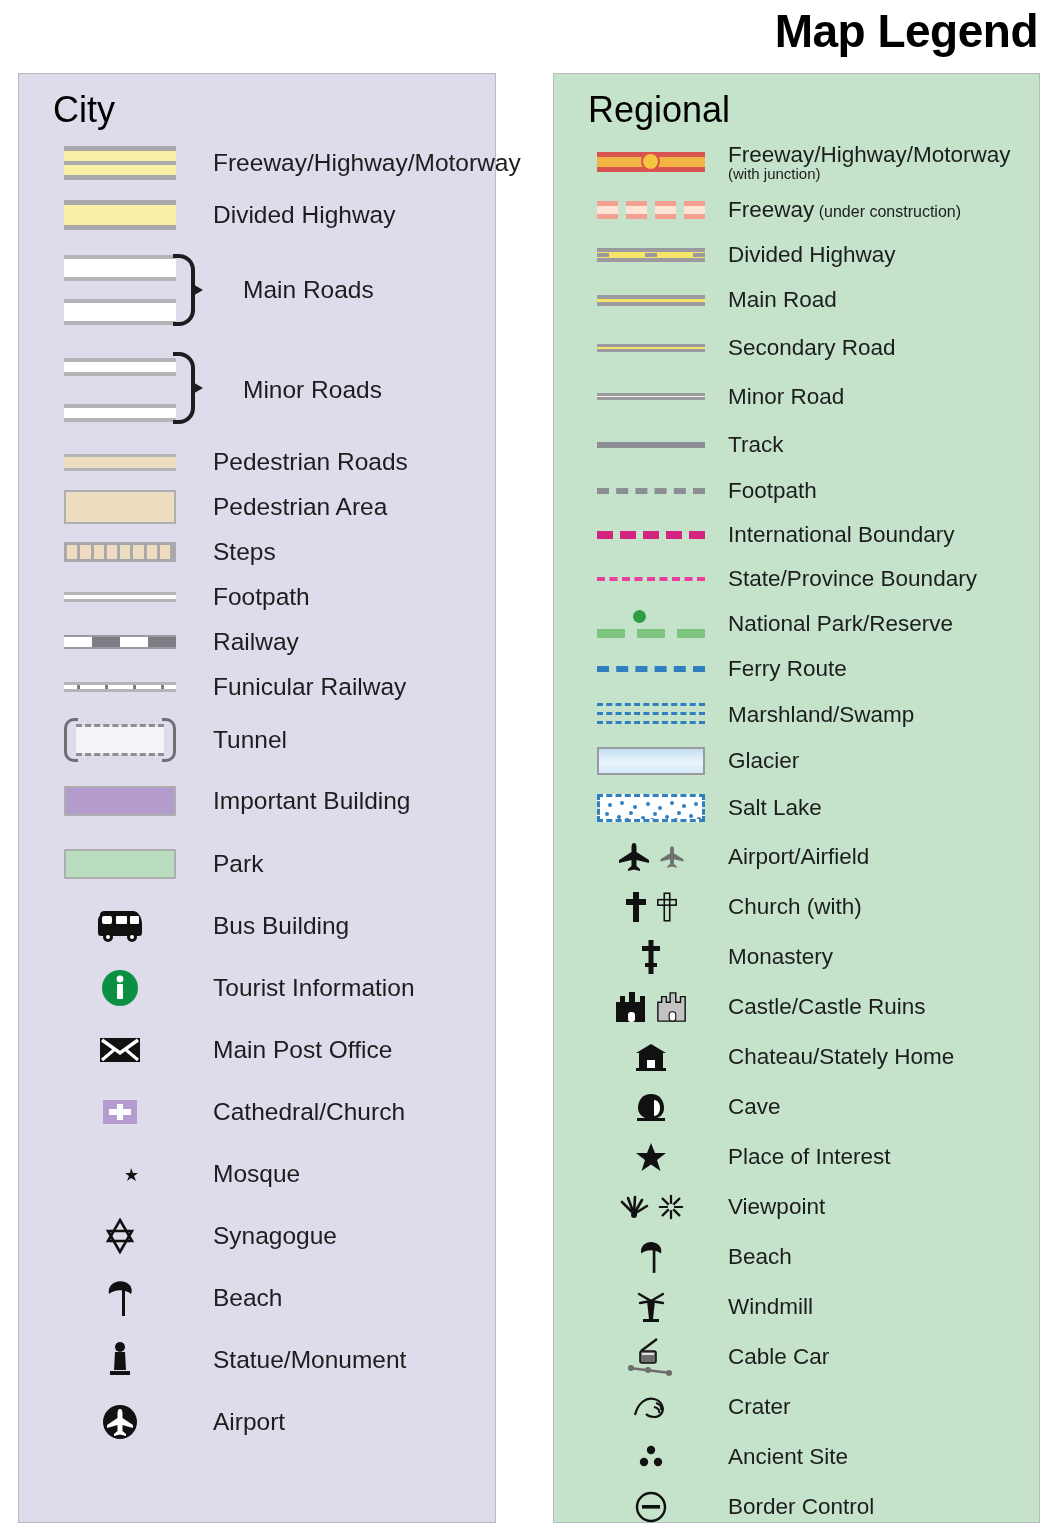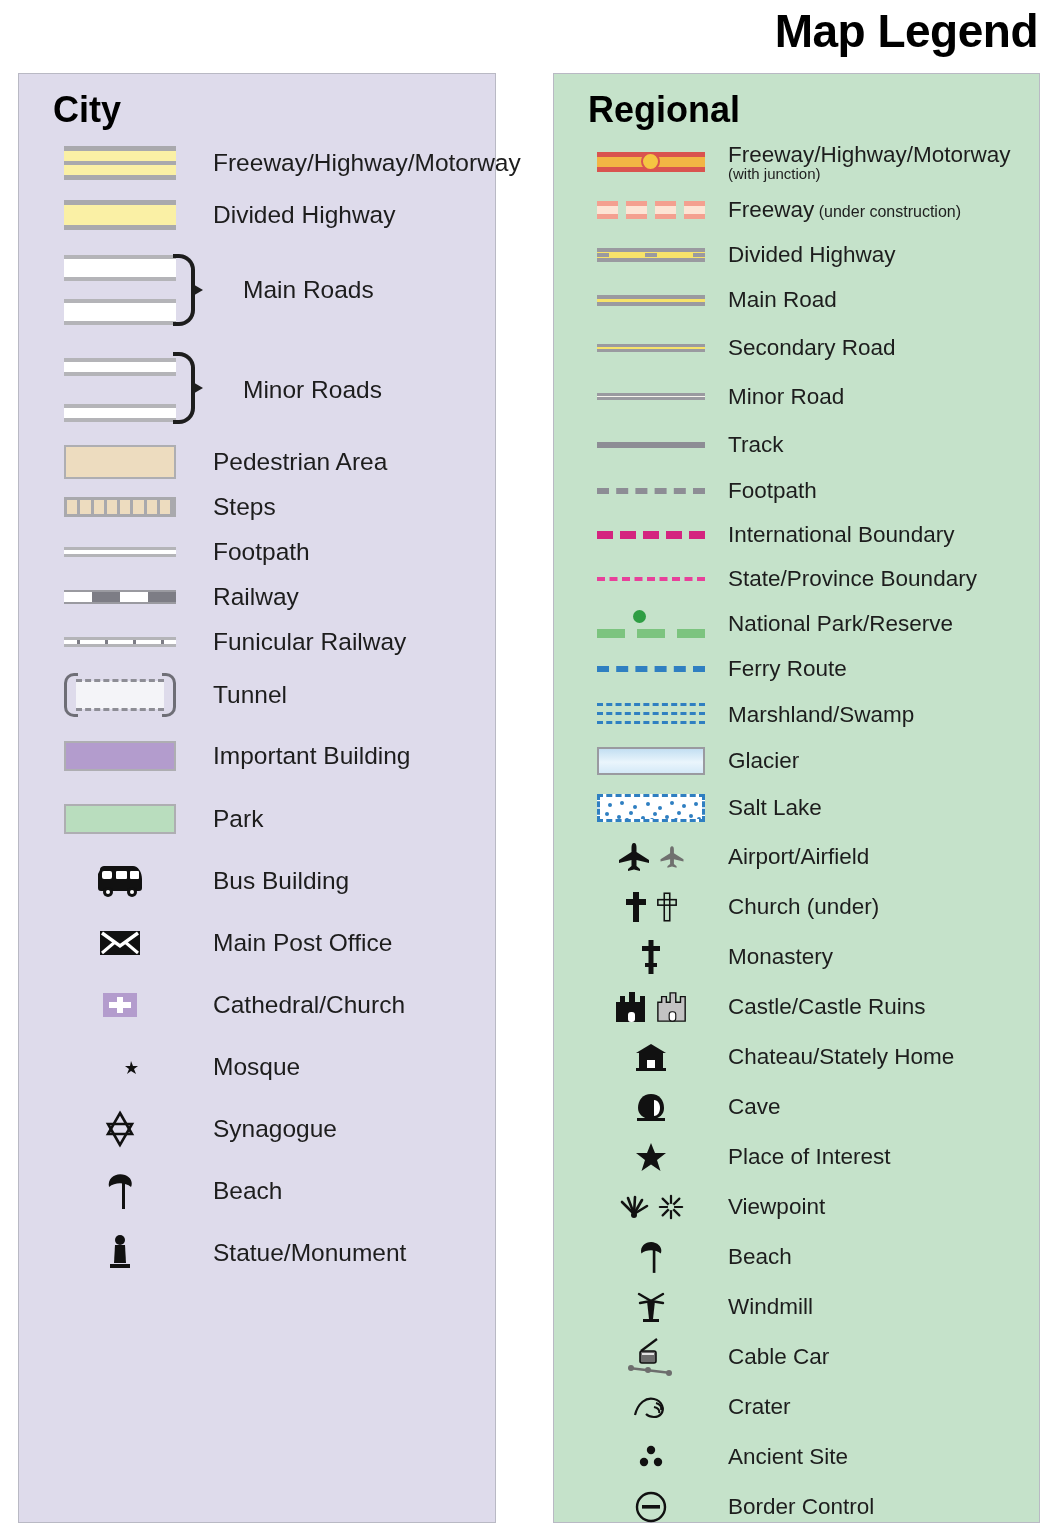--- a/index.html
+++ b/index.html
@@ -34,21 +34,21 @@
     width: 478px; height: 1450px;
     background: #dedbeb;
   }
   #panel-regional {
     left: 553px; top: 73px;
     width: 487px; height: 1450px;
     background: #c5e2ca;
   }
   .panel-heading {
     font-size: 36px;
-    font-weight: bold;
+    font-weight: normal;
     color: #000;
     margin: 16px 0 6px 34px;
     line-height: 1.1;
   }
 
   
   .rows { position: relative; }
   .row {
     display: flex;
     align-items: center;
@@ -337,20 +337,26 @@
 
     <div class="row" style="height:100px;position:relative">
       <div class="sym" style="flex-direction:column;gap:28px">
         <div class="cs city-minor"></div>
         <div class="cs city-minor"></div>
       </div>
       <div class="brace" style="left:154px; top:12px; height:72px"></div>
       <div class="label" style="margin-left:48px">Minor Roads</div>
     </div>
 
+    <div class="row" style="height:45px">
+      <div class="sym">
+        <div class="cs city-pedroad"></div>
+      </div>
+      <div class="label">Pedestrian Roads</div>
+    </div>
 
     <div class="row" style="height:45px">
       <div class="sym">
         <div class="cs city-pedarea"></div>
       </div>
       <div class="label">Pedestrian Area</div>
     </div>
 
     <div class="row" style="height:45px">
       <div class="sym">
@@ -436,20 +442,30 @@
           <rect x="34" y="7" width="9" height="8" rx="1" fill="#fff"></rect>
           <circle cx="12" cy="28" r="5" fill="#111"></circle>
             <circle cx="12" cy="28" r="2" fill="#fff"></circle>
           <circle cx="36" cy="28" r="5" fill="#111"></circle>
             <circle cx="36" cy="28" r="2" fill="#fff"></circle>
         </svg>
       </div>
       <div class="label">Bus Building</div>
     </div>
 
+    <div class="row" style="height:62px">
+      <div class="sym">
+        <svg width="40" height="40" viewBox="0 0 40 40">
+          <circle cx="20" cy="20" r="18" fill="#0a9040"></circle>
+          <circle cx="20" cy="11" r="3.4" fill="#fff"></circle>
+          <rect x="17" y="16" width="6" height="15" rx="1" fill="#fff"></rect>
+        </svg>
+      </div>
+      <div class="label">Tourist Information</div>
+    </div>
 
     <div class="row" style="height:62px">
       <div class="sym">
         <svg width="44" height="30" viewBox="0 0 44 30">
           <rect x="2" y="3" width="40" height="24" fill="#111"></rect>
           <path d="M4 5 L22 18 L40 5" fill="none" stroke="#fff" stroke-width="3.4"></path>
           <path d="M4 25 L17 14 M40 25 L27 14" fill="none" stroke="#fff" stroke-width="3"></path>
         </svg>
       </div>
       <div class="label">Main Post Office</div>
@@ -500,20 +516,29 @@
       <div class="sym">
         <svg width="26" height="40" viewBox="0 0 26 40">
           <circle cx="13" cy="7" r="5" fill="#111"></circle>
           <path d="M8 12 L18 12 L19 30 L7 30 Z" fill="#111"></path>
           <rect x="3" y="31" width="20" height="4" fill="#111"></rect>
         </svg>
       </div>
       <div class="label">Statue/Monument</div>
     </div>
 
+    <div class="row" style="height:62px">
+      <div class="sym">
+        <svg width="40" height="40" viewBox="0 0 40 40">
+          <circle cx="20" cy="20" r="17" fill="#111"></circle>
+          <path d="M20 7 C22 7 22.5 9 22.5 12 L22.5 16 L33 23 L33 26 L22.5 23 L22.5 29 L26 32 L26 34 L20 32.5 L14 34 L14 32 L17.5 29 L17.5 23 L7 26 L7 23 L17.5 16 L17.5 12 C17.5 9 18 7 20 7 Z" fill="#fff"></path>
+        </svg>
+      </div>
+      <div class="label">Airport</div>
+    </div>
 
   </div>
 </div>
 
 <div class="panel" id="panel-regional">
   <div class="panel-heading">Regional</div>
 
   <div class="rows">
 
     <div class="row" style="height:52px">
@@ -689,21 +714,21 @@
       <div class="sym glyph">
         <svg width="24" height="34" viewBox="0 0 24 34">
           <rect x="9" y="2" width="6" height="30" fill="#111"></rect>
           <rect x="2" y="9" width="20" height="6" fill="#111"></rect>
         </svg>
         <svg width="22" height="32" viewBox="0 0 24 34">
           <rect x="9" y="2" width="6" height="30" fill="none" stroke="#111" stroke-width="1.7"></rect>
           <rect x="2" y="9" width="20" height="6" fill="none" stroke="#111" stroke-width="1.7"></rect>
         </svg>
       </div>
-      <div class="label">Church (under)</div>
+      <div class="label">Church (with)</div>
     </div>
 
     <div class="row" style="height:50px">
       <div class="sym">
         <svg width="24" height="36" viewBox="0 0 24 36">
           <rect x="9.5" y="1" width="5" height="34" fill="#111"></rect>
           <rect x="3" y="7" width="18" height="5" fill="#111"></rect>
           <rect x="6" y="24" width="12" height="4" fill="#111"></rect>
         </svg>
       </div>

